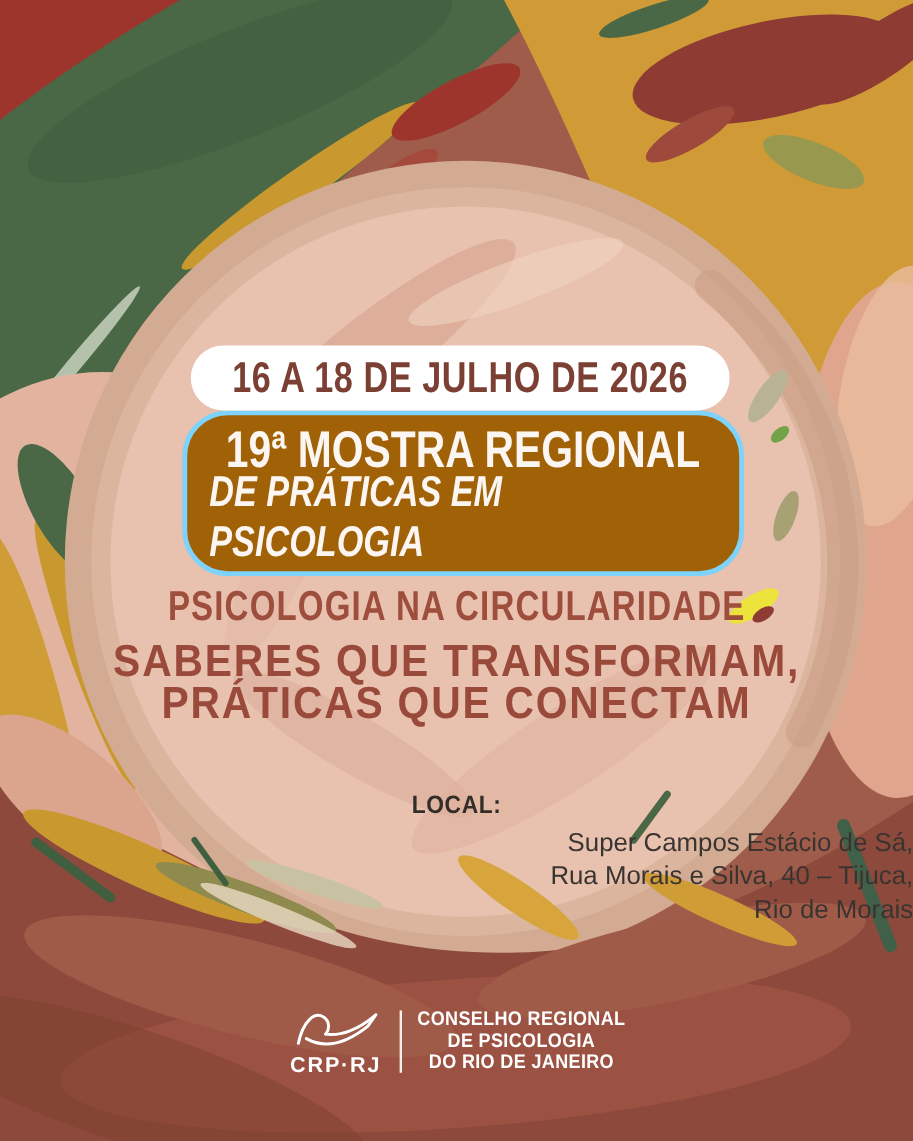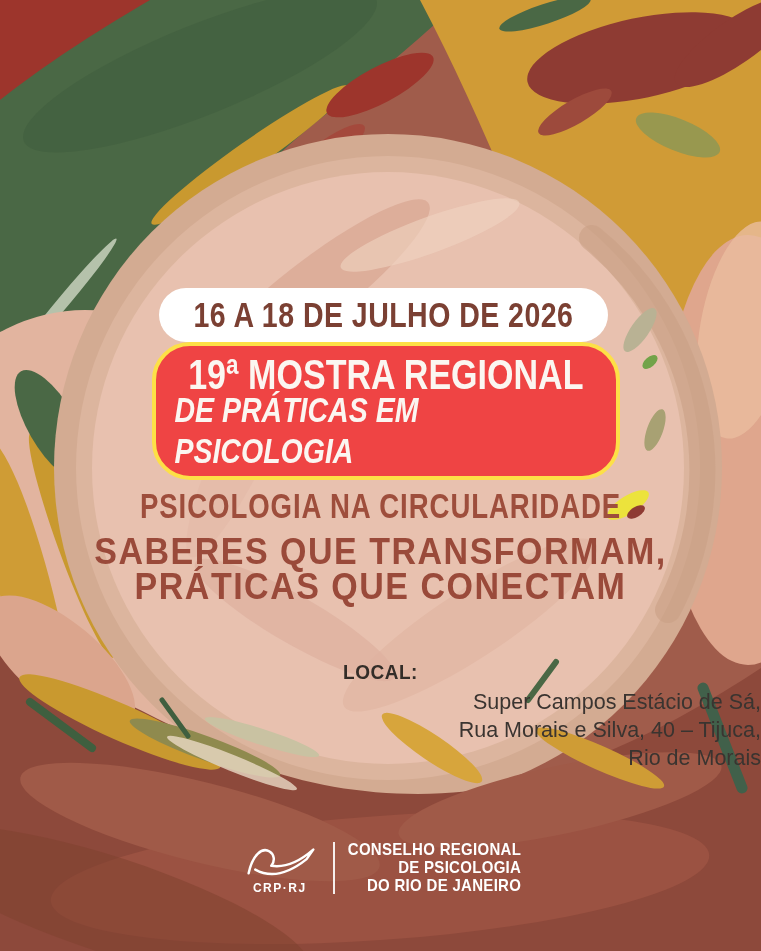--- a/index.html
+++ b/index.html
@@ -15,21 +15,21 @@
 
   .date-pill {
     position:absolute; left:159px; top:288px; width:449px; height:54px;
     background:#ffffff; border-radius:27px;
     display:flex; align-items:center; justify-content:center;
     color:#7b4033; font-weight:bold; font-size:31px; letter-spacing:.5px;
     z-index:3;
   }
   .title-box {
     position:absolute; left:152px; top:342px; width:468px; height:138px;
-    background:#ef4444; border:4px solid #fde047; border-radius:38px;
+    background:#a16207; border:4px solid #7dd3fc; border-radius:38px;
     box-sizing:border-box;
     display:flex; flex-direction:column; align-items:center; justify-content:center;
     color:#fbf6f1; z-index:2;
   }
   .title-line1 { font-size:37px; font-weight:bold; line-height:40px; }
   .title-line2 { font-size:31px; font-weight:bold; line-height:36px;font-style:italic; }
 
   .theme-title {
     top:489px; height:44px; color:#9e4e3c; font-weight:bold; font-size:30px;
     letter-spacing:1px;
@@ -40,23 +40,23 @@
   }
   .local-label { top:661px; color:#332d28; font-weight:bold; font-size:19px; letter-spacing:.5px; }
   .address { top:688px; color:#3a3430; font-size:21.5px; line-height:28px; font-weight:500;text-align:right; }
 
   .footer {
     position:absolute; left:0; right:0; top:838px; height:60px;
     display:flex; align-items:center; justify-content:center; gap:13px;
     color:#ffffff;
   }
   .logo-block { display:flex; flex-direction:column; align-items:center; }
-  .crp-acronym { font-size:12px; font-weight:bold; letter-spacing:1.5px; margin-top:1px; }
+  .crp-acronym { font-size:18px; font-weight:bold; letter-spacing:1.5px; margin-top:1px; }
   .footer-divider { width:2px; height:52px; background:rgba(255,255,255,.9); }
-  .org-block { text-align:right; font-size:15px; font-weight:bold; line-height:18px; letter-spacing:.3px; }
+  .org-block { text-align:center; font-size:15px; font-weight:bold; line-height:18px; letter-spacing:.3px; }
 </style>
 </head>
 <body>
 
 <div class="poster">
 
   <svg class="bg" viewBox="0 0 761 951" aria-hidden="true">
     <rect width="761" height="951" fill="#a05c4b"></rect>
 
     <path d="M0,0 L460,0 C415,45 375,75 325,115 C235,185 140,300 60,430 C40,462 20,485 0,505 Z" fill="#4a6845"></path>

